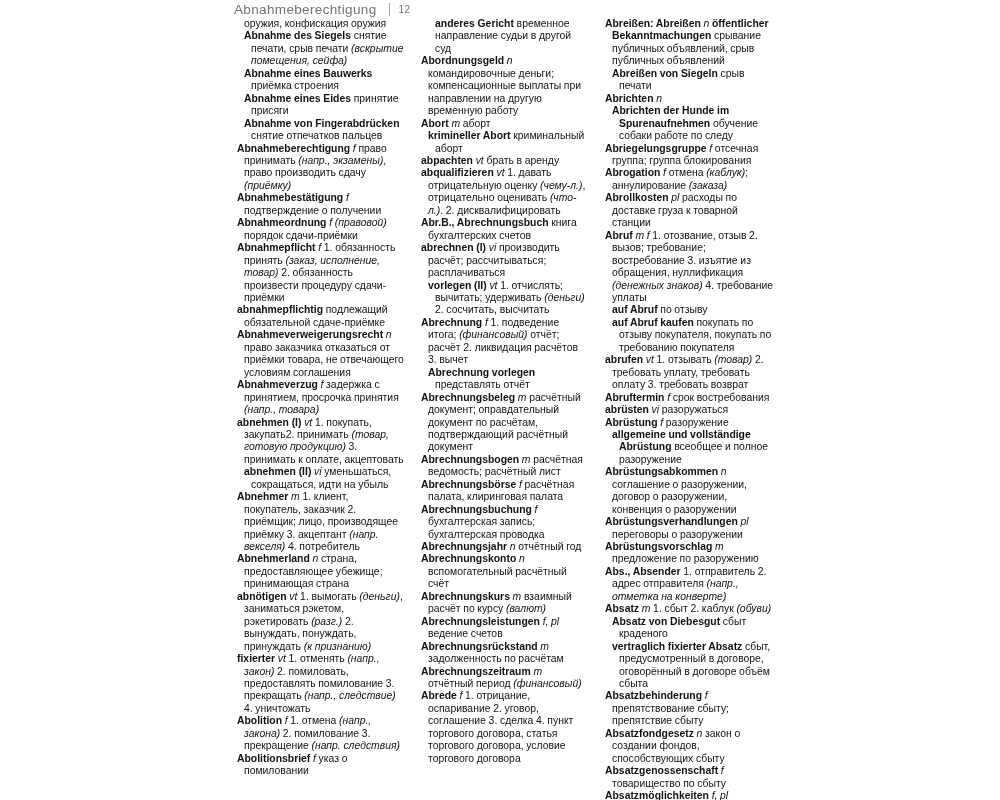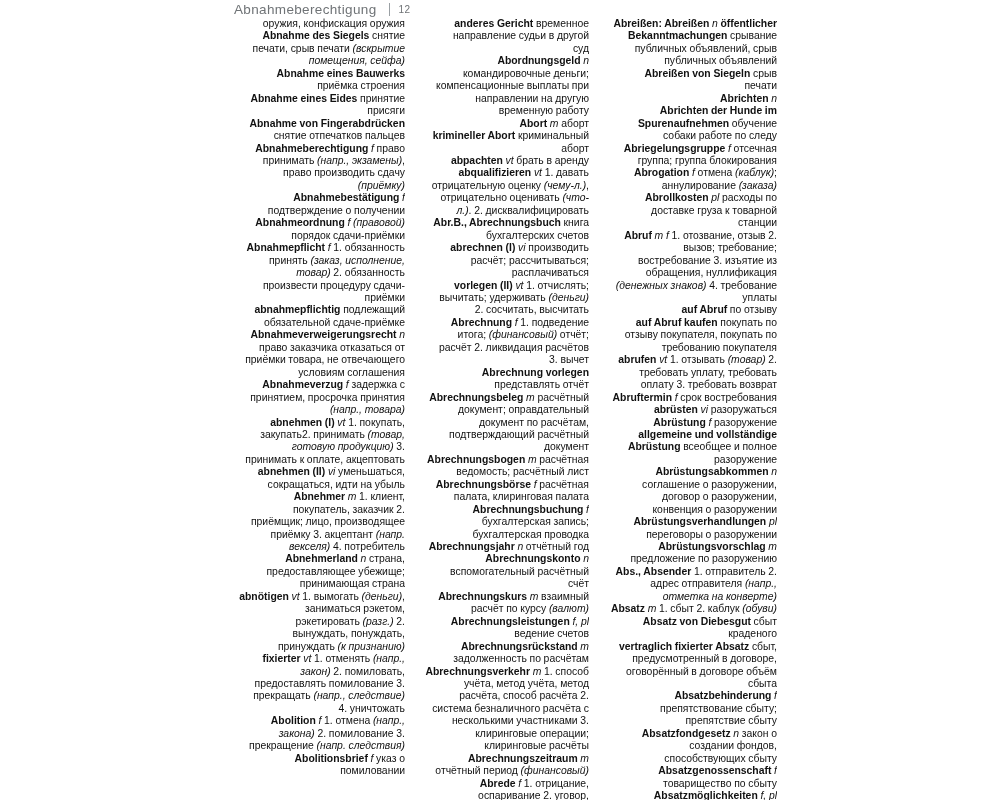--- a/index.html
+++ b/index.html
@@ -60,21 +60,21 @@
     width: 754px;
     height: 782px;
     display: flex;
     gap: 0;
   }
   .col {
     width: 168px;
     margin-right: 16px;
     font-size: 10.4px;
     line-height: 12.45px;
-    text-align: right;
+    text-align: left;
     overflow: hidden;
   }
   .col:last-child {
     margin-right: 12px;
     width: 172px;
   }
 
   
   .entry {
     margin: 0;
@@ -157,21 +157,20 @@
         <p class="entry sub"><b>Abrechnung vorlegen</b> представлять отчёт</p>
         <p class="entry"><b>Abrechnungsbeleg</b> <i>m</i> расчётный документ; оправдательный документ по расчётам, подтверждающий расчётный документ</p>
         <p class="entry"><b>Abrechnungsbogen</b> <i>m</i> расчётная ведомость; расчётный лист</p>
         <p class="entry"><b>Abrechnungsbörse</b> <i>f</i> расчётная палата, клиринговая палата</p>
         <p class="entry"><b>Abrechnungsbuchung</b> <i>f</i> бухгалтерская запись; бухгалтерская проводка</p>
         <p class="entry"><b>Abrechnungsjahr</b> <i>n</i> отчётный год</p>
         <p class="entry"><b>Abrechnungskonto</b> <i>n</i> вспомогательный расчётный счёт</p>
         <p class="entry"><b>Abrechnungskurs</b> <i>m</i> взаимный расчёт по курсу <i>(валют)</i></p>
         <p class="entry"><b>Abrechnungsleistungen</b> <i>f, pl</i> ведение счетов</p>
         <p class="entry"><b>Abrechnungsrückstand</b> <i>m</i> задолженность по расчётам</p>
-        <p class="entry"><b>Abrechnungsverkehr</b> <i>m</i> 1. способ учёта, метод учёта, метод расчёта, способ расчёта 2. система безналичного расчёта с несколькими участниками 3. клиринговые операции; клиринговые расчёты</p>
         <p class="entry"><b>Abrechnungszeitraum</b> <i>m</i> отчётный период <i>(финансовый)</i></p>
         <p class="entry"><b>Abrede</b> <i>f</i> 1. отрицание, оспаривание 2. уговор, соглашение 3. сделка 4. пункт торгового договора, статья торгового договора, условие торгового договора</p>
       </div>
     <div class="col">
         <p class="entry"><b>Abreißen: Abreißen</b> <i>n</i> <b>öffentlicher Bekanntmachungen</b> срывание публичных объявлений, срыв публичных объявлений</p>
         <p class="entry sub"><b>Abreißen von Siegeln</b> срыв печати</p>
         <p class="entry"><b>Abrichten</b> <i>n</i></p>
         <p class="entry sub"><b>Abrichten der Hunde im Spurenaufnehmen</b> обучение собаки работе по следу</p>
         <p class="entry"><b>Abriegelungsgruppe</b> <i>f</i> отсечная группа; группа блокирования</p>
         <p class="entry"><b>Abrogation</b> <i>f</i> отмена <i>(каблук)</i>; аннулирование <i>(заказа)</i></p>

